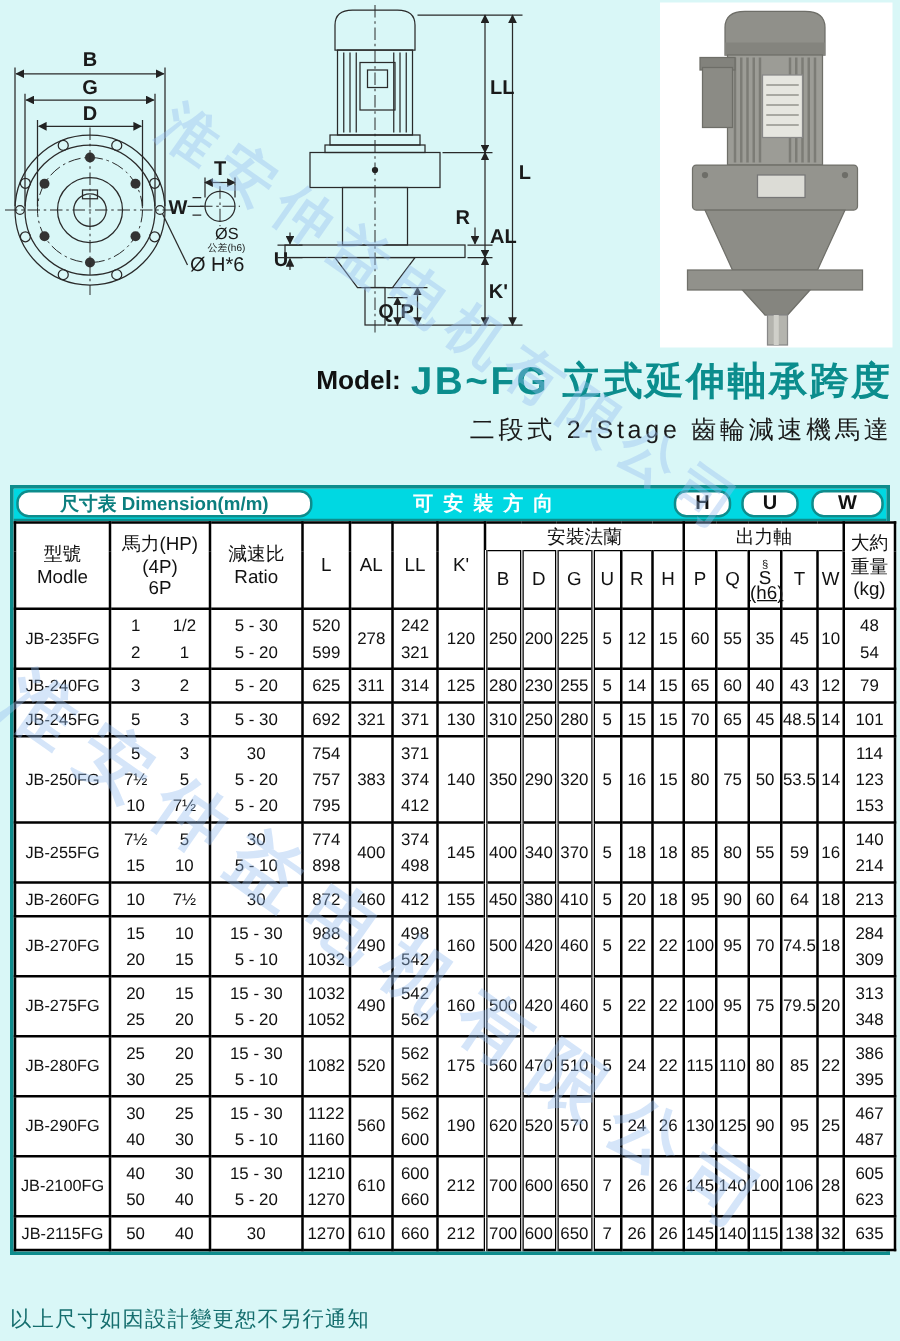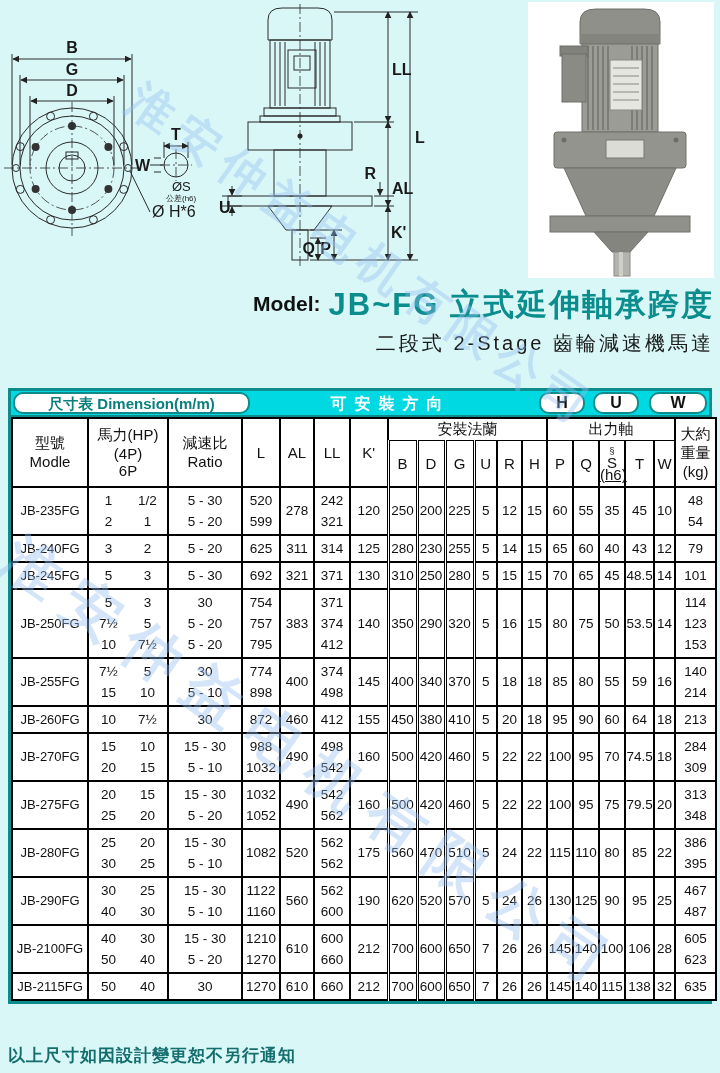--- a/index.html
+++ b/index.html
@@ -76,21 +76,21 @@
   .hpwrap { display: flex; }
   .hpcol { flex: 1; }
   .s-sup { font-size: 9px; line-height: 8px; }
   .s-mid { font-size: 15px; line-height: 15px; }
   .s-sub { font-size: 15px; line-height: 10px; text-decoration: underline; }
   .hp-sub { display: flex; justify-content: space-between; padding: 0 8px; flex-direction: column; }
 
   
   .footer-note {
     position: absolute; top: 1044px; left: 8px;
-    font-size: 17px; font-weight: 700; color: #156e6e; letter-spacing: 1px; z-index: 2;
+    font-size: 17px; font-weight: 400; color: #156e6e; letter-spacing: 1px; z-index: 2;
   }
 </style>
 </head>
 <body>
 
 <div class="page">
 
   <div class="watermark wm1">淮安仲益电机有限公司</div>
   <div class="watermark wm2">淮安仲益电机有限公司</div>
 

